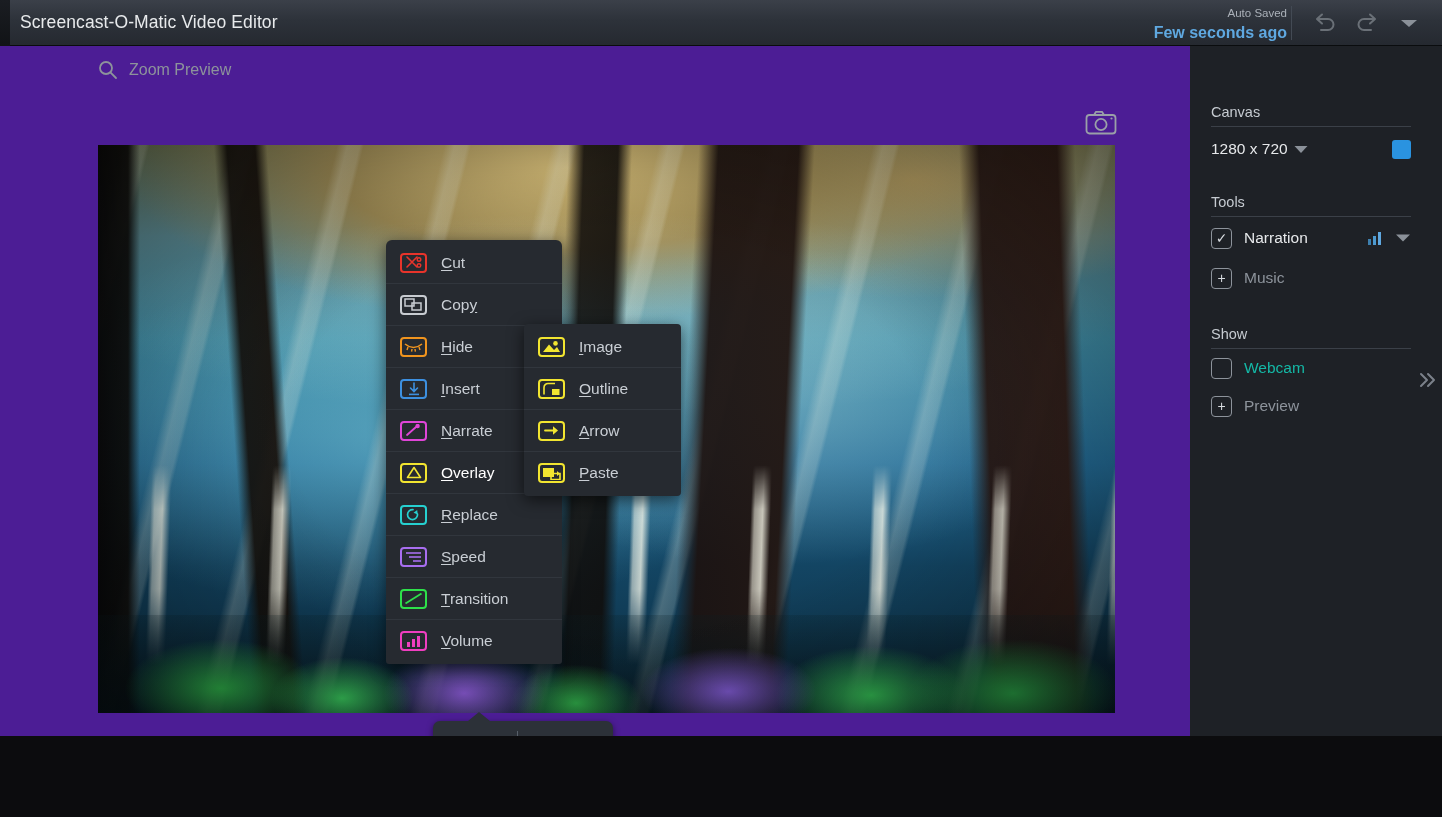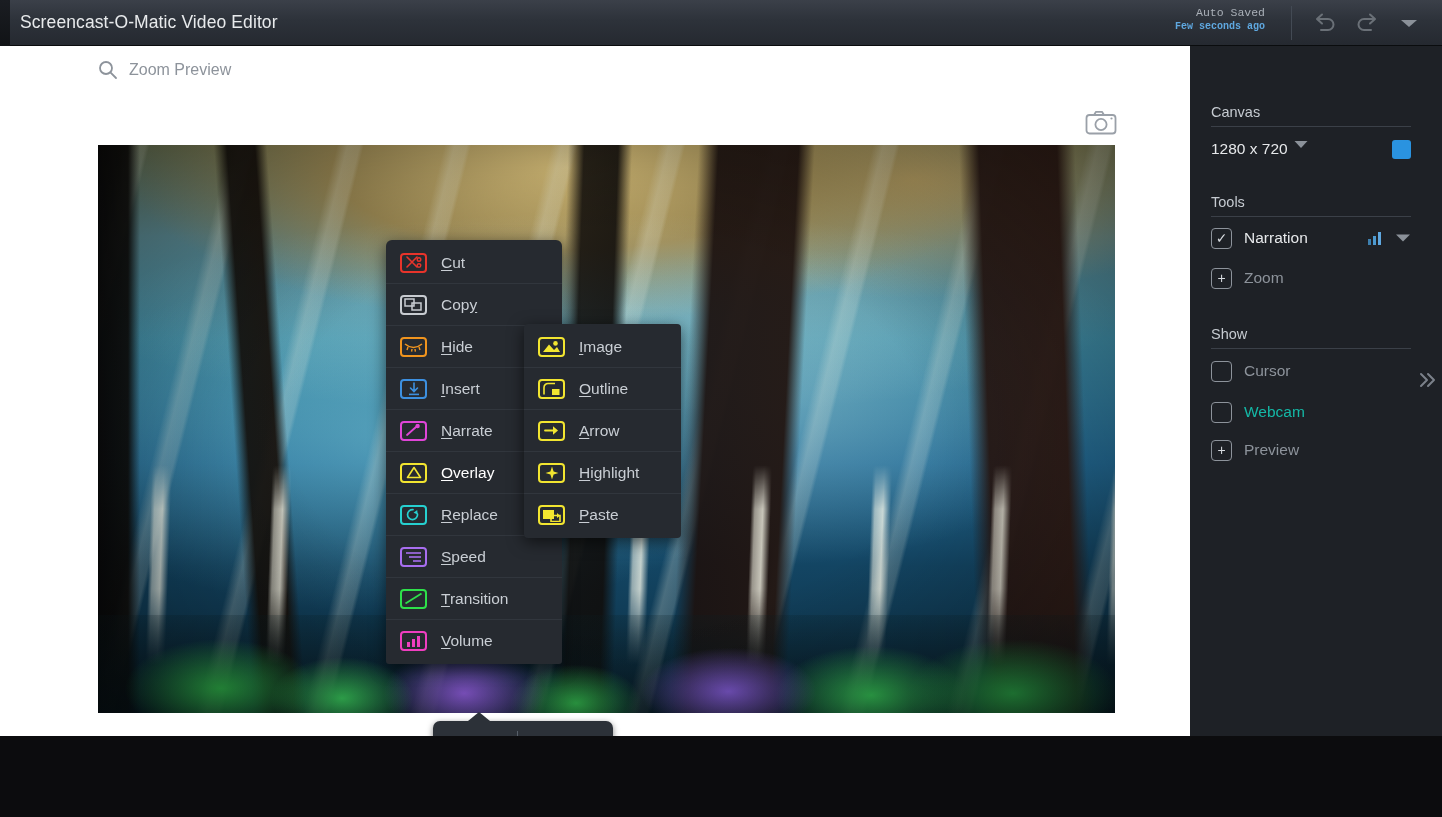--- a/index.html
+++ b/index.html
@@ -9,31 +9,31 @@
   
   #titlebar{
     position:absolute; left:0; top:0; width:1442px; height:46px;
     background:linear-gradient(to bottom,#3b4049 0%,#2d323a 45%,#252930 100%);
     border-bottom:1px solid #0a0c0e;
     display:flex; align-items:center;
   }
   #titlebar:before{content:"";position:absolute;left:0;top:0;width:10px;height:46px;
     background:linear-gradient(to bottom,#1a1d22,#111316);}
   #app-title{ margin-left:20px; color:#e8eaec; font-size:17.5px; letter-spacing:.1px; }
-  #save-block{ margin-left:auto; text-align:right; padding-right:26px;
+  #save-block{ margin-left:auto; text-align:right; padding-right:4px;
      border-right:1px solid #434a54; height:34px; display:flex; flex-direction:column;
-     justify-content:flex-start;font-family:Liberation Mono, monospace;}
+     justify-content:space-between;}
   #save-label{ color:#aab0b8; font-size:11.5px; line-height:14px;}
-  #save-time{ color:#5fa8e0; font-size:10px; font-weight:bold; line-height:14px;}
+  #save-time{ color:#5fa8e0; font-size:16px; font-weight:bold; line-height:14px;}
   #hist{ display:flex; align-items:center; gap:8px; padding:0 16px 0 16px;}
   .hbtn{ width:34px;height:34px; display:flex;align-items:center;justify-content:center;}
 
   
   #stage{ position:absolute; left:0; top:46px; width:1190px; height:690px;
-    background:#ffffff; }
+    background:#4c1d95; }
   #zoom-search{ position:absolute; left:98px; top:14px; display:flex;align-items:center;gap:11px;}
   #zoom-label{ color:#8d939b; font-size:16px;}
   #camera-btn{ position:absolute; left:1085px; top:64px; }
 
   
   #canvas{ position:absolute; left:98px; top:99px; width:1017px; height:568px;
     overflow:hidden; background:#0a1418; }
   #canvas .layer{ position:absolute; inset:0; }
 
   
@@ -316,44 +316,36 @@
       <span class="ico" style="border-color:#f2e530;color:#f2e530;">
         <svg width="15" height="11" viewBox="0 0 15 11">
           <line x1="1" y1="5.5" x2="11" y2="5.5" stroke="#f2e530" stroke-width="1.8" stroke-linecap="round"></line>
           <path d="M9 1.2 L14 5.5 L9 9.8 Z" fill="#f2e530"></path>
         </svg>
       </span>
       <span class="lbl"><u>A</u>rrow</span>
     </div>
     <div class="mi">
       <span class="ico" style="border-color:#f2e530;color:#f2e530;">
-        <svg width="14" height="14" viewBox="0 0 14 14">
-          <path d="M7 0.5 L8.6 5.4 L13.5 7 L8.6 8.6 L7 13.5 L5.4 8.6 L0.5 7 L5.4 5.4 Z" fill="#f2e530"></path>
-        </svg>
-      </span>
-      <span class="lbl"><u>H</u>ighlight</span>
-    </div>
-    <div class="mi">
-      <span class="ico" style="border-color:#f2e530;color:#f2e530;">
         <svg width="19" height="13" viewBox="0 0 19 13">
           <rect x="1" y="1" width="11" height="9" fill="#f2e530"></rect>
           <path d="M9 6.5 L18 6.5 L18 12.5 L9 12.5 Z" fill="none" stroke="#f2e530" stroke-width="1.6"></path>
           <path d="M15 4 L18 6.8 L15 9" fill="#f2e530"></path>
         </svg>
       </span>
       <span class="lbl"><u>P</u>aste</span>
     </div>
   </div>
 
 <div id="rpanel">
 
   <div class="sec" style="top:26px;">
     <div class="sec-title">Canvas</div>
     <div class="row" style="height:44px;">
-      <div style="display:flex;gap:6px;">
+      <div style="display:flex;align-items:center;gap:6px;">
         <span class="txt" style="color:#e6e8ea;">1280 x 720</span>
         <svg width="14" height="9" viewBox="0 0 14 9">
           <path d="M0.5 1 L7 8 L13.5 1 Z" fill="#8b9199"></path>
         </svg>
       </div>
       <div class="swatch" style="margin-left:auto;"></div>
     </div>
   </div>
 
   <div class="sec" style="top:116px;">
@@ -365,30 +357,26 @@
         <rect x="1" y="8" width="3" height="6" fill="#3d7fae"></rect>
         <rect x="6" y="5" width="3" height="9" fill="#4d9ad0"></rect>
         <rect x="11" y="1" width="3" height="13" fill="#5fa8e0"></rect>
       </svg>
       <svg width="16" height="10" viewBox="0 0 16 10">
         <path d="M1 1.5 L8 8.5 L15 1.5 Z" fill="#8b9199"></path>
       </svg>
     </div>
     <div class="row">
       <div class="cbox">+</div>
-      <span class="txt" style="color:#8d939b;">Zoom</span>
+      <span class="txt" style="color:#8d939b;">Music</span>
     </div>
   </div>
 
   <div class="sec" style="top:248px;">
     <div class="sec-title">Show</div>
-    <div class="row" style="height:44px;">
-      <div class="cbox"></div>
-      <span class="txt" style="color:#8d939b;">Cursor</span>
-    </div>
     <div class="row">
       <div class="cbox"></div>
       <span class="txt" style="color:#14b8a6;">Webcam</span>
     </div>
     <div class="row">
       <div class="cbox">+</div>
       <span class="txt" style="color:#8d939b;">Preview</span>
     </div>
   </div>
 

